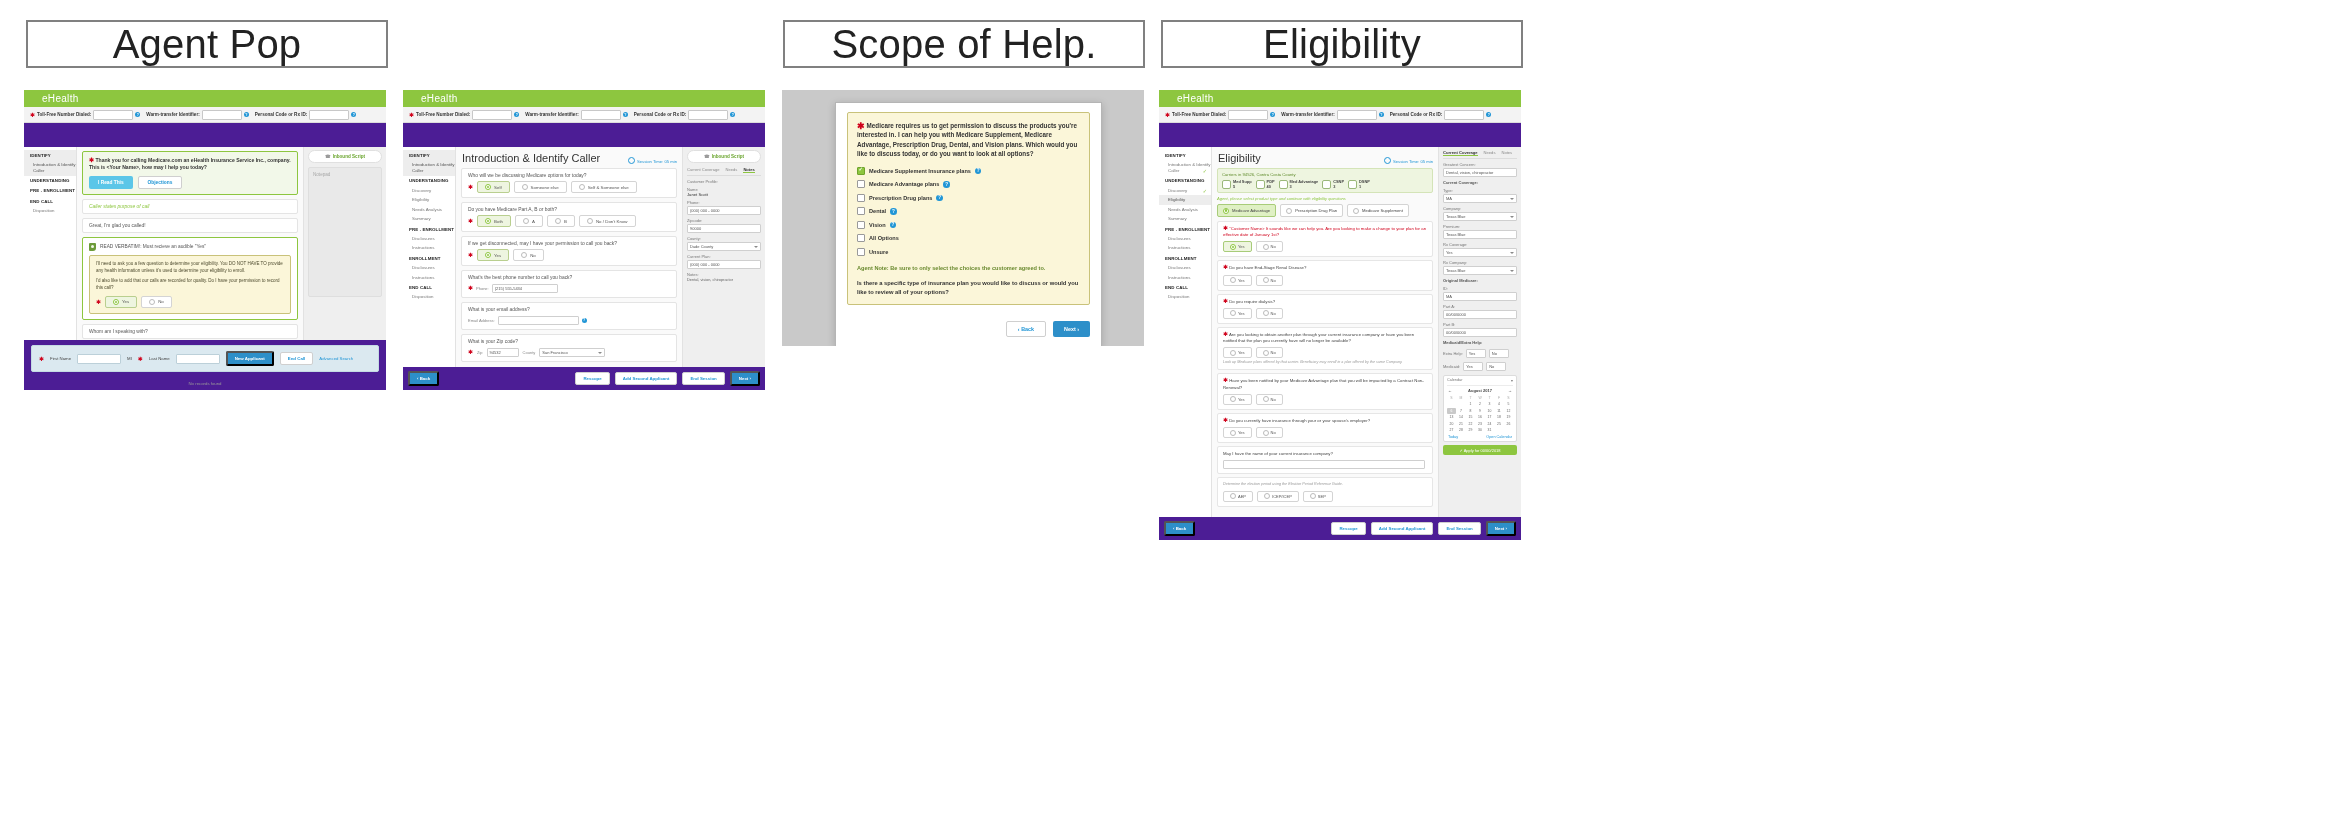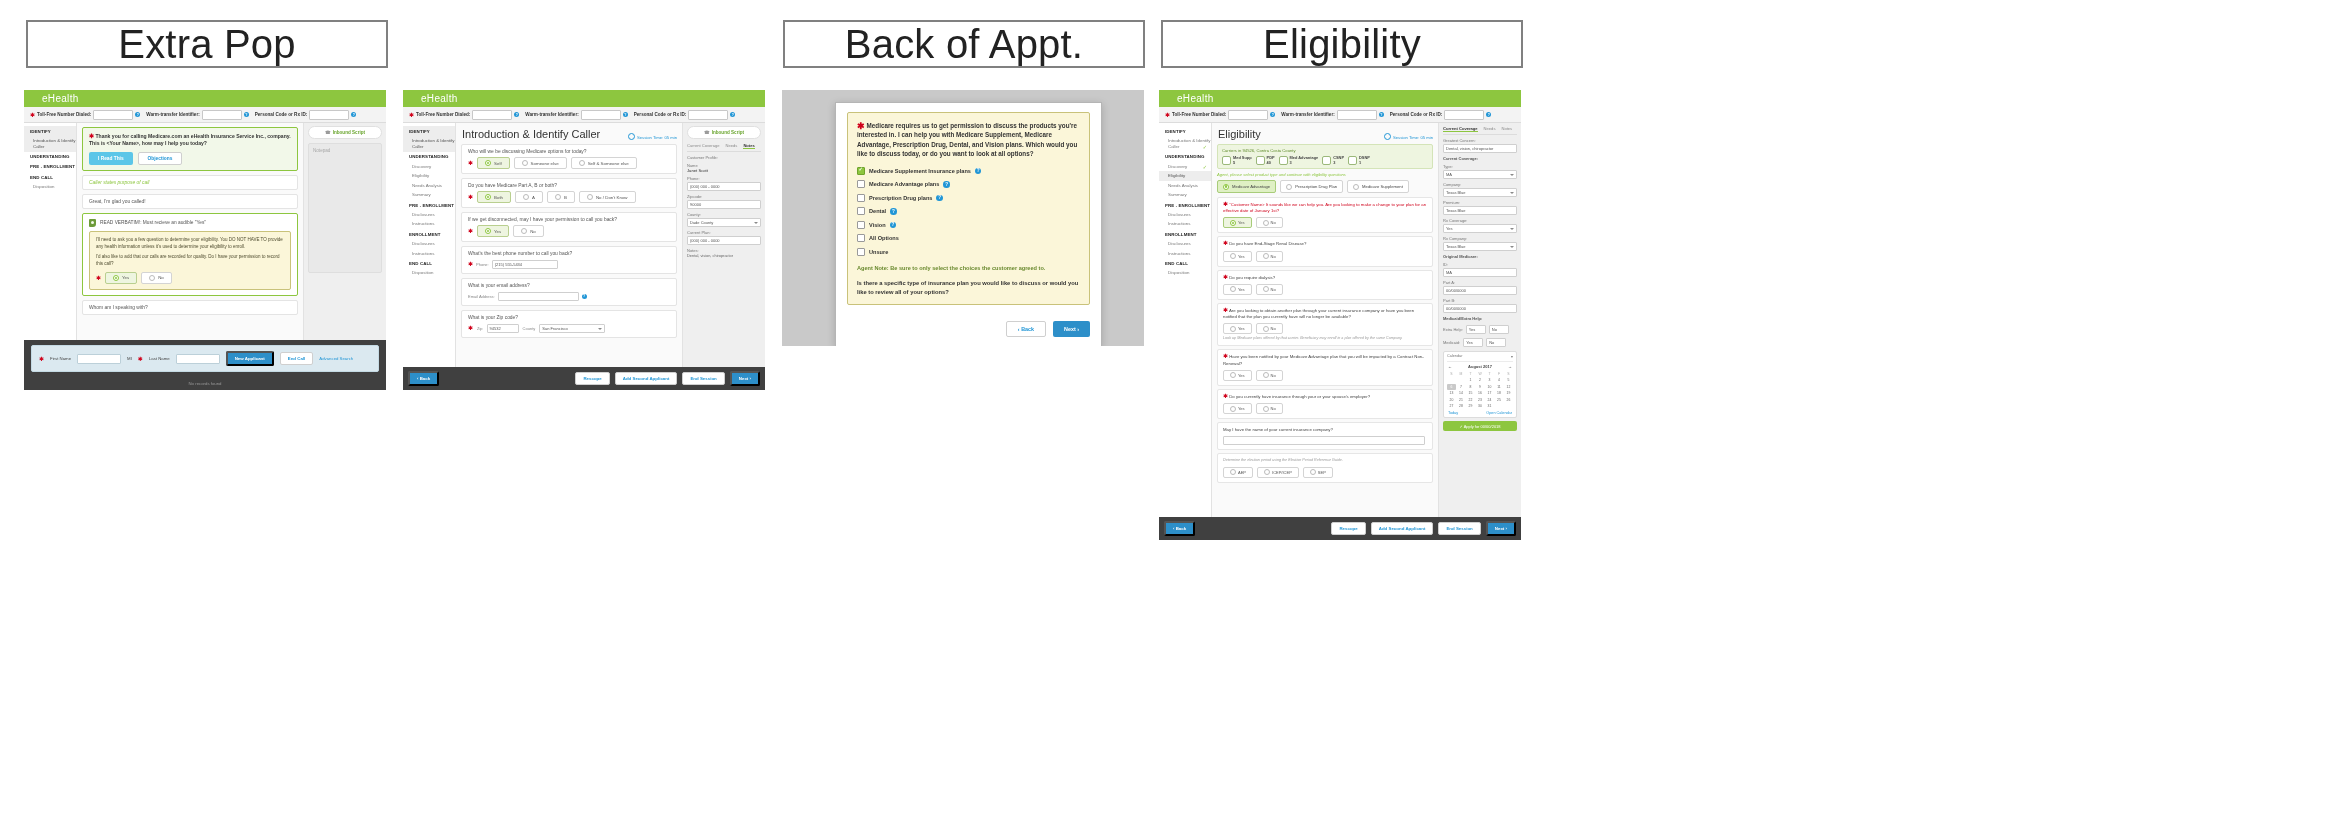--- a/index.html
+++ b/index.html
@@ -12,34 +12,34 @@
 
   
   .hdr{
     position:absolute;box-sizing:border-box;
     border:2px solid #808080;background:#fff;
     display:flex;align-items:center;justify-content:center;
     font-size:40px;color:#222;letter-spacing:.2px;
   }
 
   
-  .panel{position:absolute;box-sizing:border-box;overflow:hidden;background:#404040;}
+  .panel{position:absolute;box-sizing:border-box;overflow:hidden;background:#4c1d95;}
   .appwrap{position:absolute;inset:0;display:flex;flex-direction:column;}
 
   .greenbar{background:#8dc63f;height:17px;flex:0 0 auto;display:flex;align-items:center;padding-left:18px;}
   .brand{color:#fff;font-size:10px;font-weight:400;letter-spacing:.3px;}
 
   .topfields{background:#f3f3f3;border-bottom:1px solid #dcdcdc;height:15px;flex:0 0 auto;display:flex;align-items:center;gap:6px;padding:0 6px;font-size:4.6px;color:#333;}
   .tf{display:flex;align-items:center;gap:2px;}
   .tf .lab{font-weight:bold;white-space:nowrap;}
   .ast{color:#d0021b;font-size:6px;line-height:0;}
   .tinp{width:38px;height:8px;background:#fff;border:1px solid #c8c8c8;border-radius:1px;}
   .qm{width:5px;height:5px;border-radius:50%;background:#2196d6;color:#fff;font-size:3.6px;display:flex;align-items:center;justify-content:center;font-weight:bold;}
 
-  .body{flex:1 1 auto;display:flex;min-height:0;}
+  .body{flex:1 1 auto;display:flex;min-height:0;margin-top:24px;}
 
   
   .nav{width:52px;flex:0 0 auto;background:#fff;border-right:1px solid #e2e2e2;padding:3px 0 0 0;font-size:4.4px;}
   .nav .sec{font-weight:bold;color:#222;padding:2.6px 0 2.6px 6px;letter-spacing:.1px;}
   .nav .sec.active{background:#ededed;}
   .nav .sub{color:#777;padding:1.8px 0 1.8px 9px;line-height:1.35;}
   .nav .sub.on{background:#ededed;color:#555;}
   .nav .sub .chk{float:right;margin-right:4px;color:#8dc63f;font-size:5px;}
 
   
@@ -147,24 +147,24 @@
   .calgrid .sel{background:#c9c9c9;color:#fff;border-radius:1px;}
   .calfoot{display:flex;justify-content:space-between;font-size:3.8px;color:#2196d6;padding:2px 1px 0;}
   .applybar{background:#8dc63f;color:#fff;font-size:4px;text-align:center;border-radius:2px;padding:2.5px 0;margin-top:3px;}
 </style>
 </head>
 <body>
 
 <div class="stage">
 
   <div class="hdr" style="left:26px;top:20px;width:362px;height:48px;">
-    <span>Extra Pop</span>
+    <span>Agent Pop</span>
   </div>
   <div class="hdr" style="left:783px;top:20px;width:362px;height:48px;">
-    <span>Back of Appt.</span>
+    <span>Scope of Help.</span>
   </div>
   <div class="hdr" style="left:1161px;top:20px;width:362px;height:48px;">
     <span>Eligibility</span>
   </div>
 
   <div class="panel" style="left:24px;top:90px;width:362px;height:300px;">
     <div class="appwrap">
       <div class="greenbar">
         <span class="brand">eHealth</span>
       </div>

